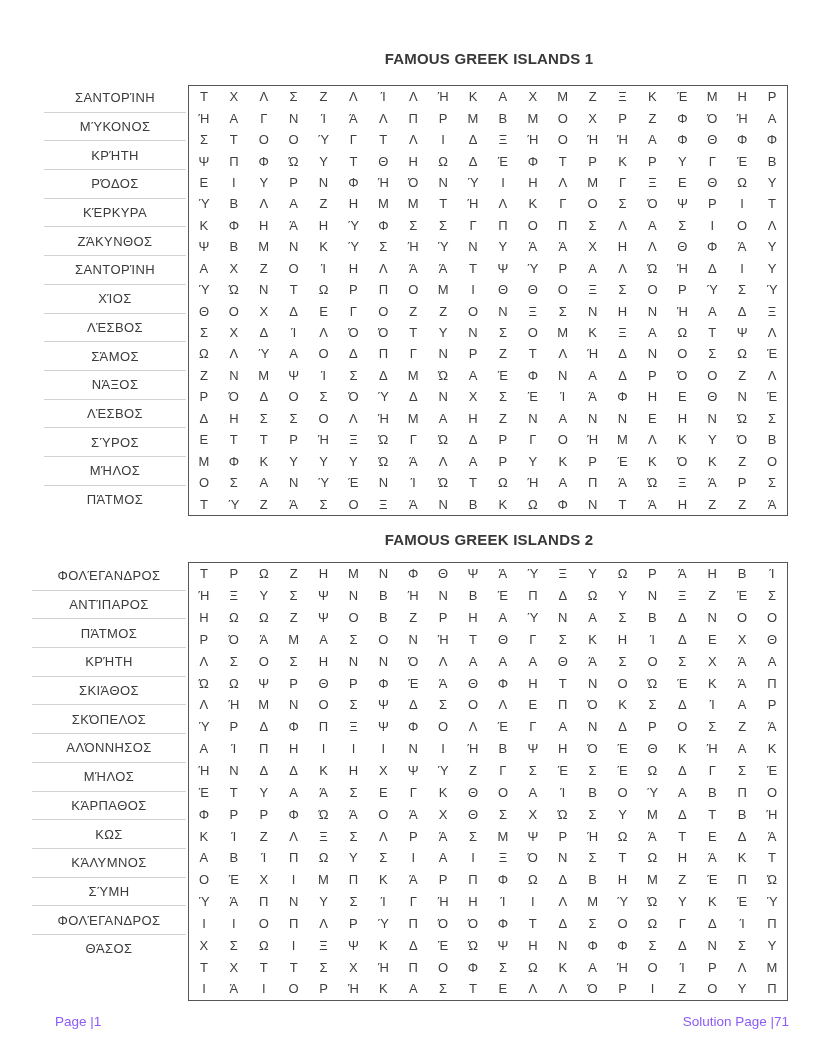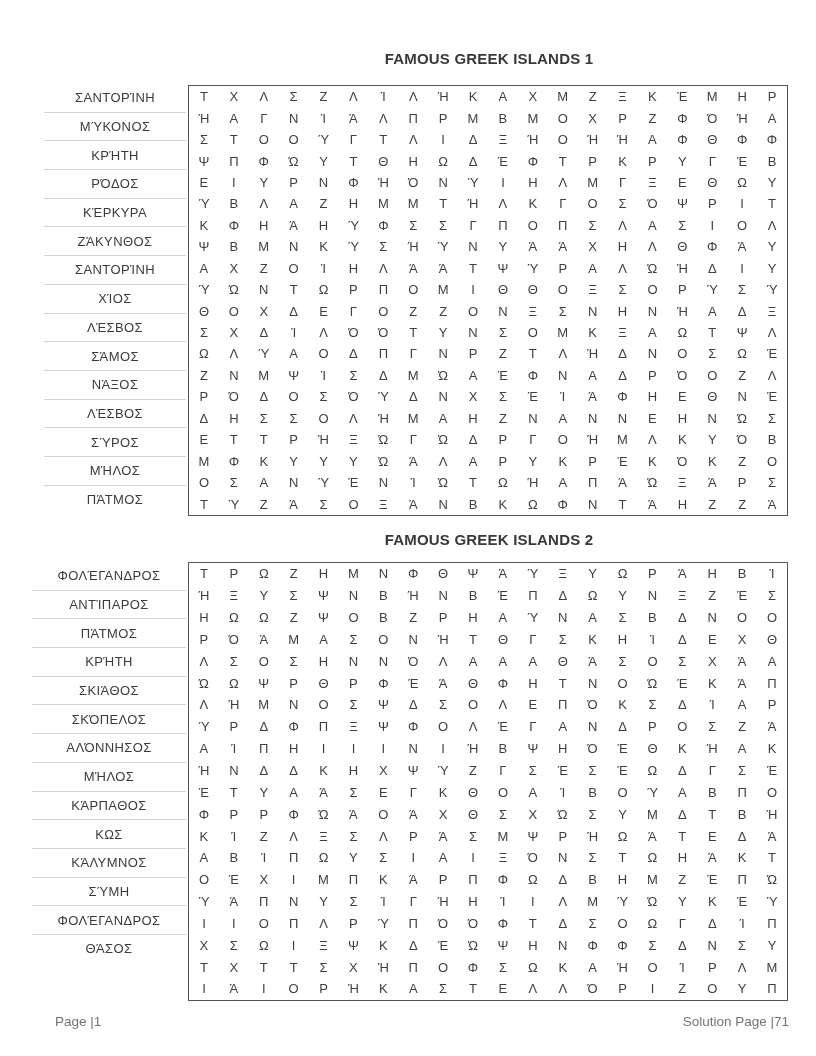--- a/index.html
+++ b/index.html
@@ -63,21 +63,21 @@
     color: #3f3f3f;
   }
   .footer {
     position: absolute;
     top: 1014px;
     left: 55px;
     right: 27px;
     display: flex;
     justify-content: space-between;
     font-size: 13.5px;
-    color: #737373;
+    color: #8b5cf6;
   }
 </style>
 </head>
 <body>
 
 <div class="page">
 
   <section class="puzzle p1">
     <h2 class="puzzle-title">FAMOUS GREEK ISLANDS 1</h2>
     <ul class="word-list">

